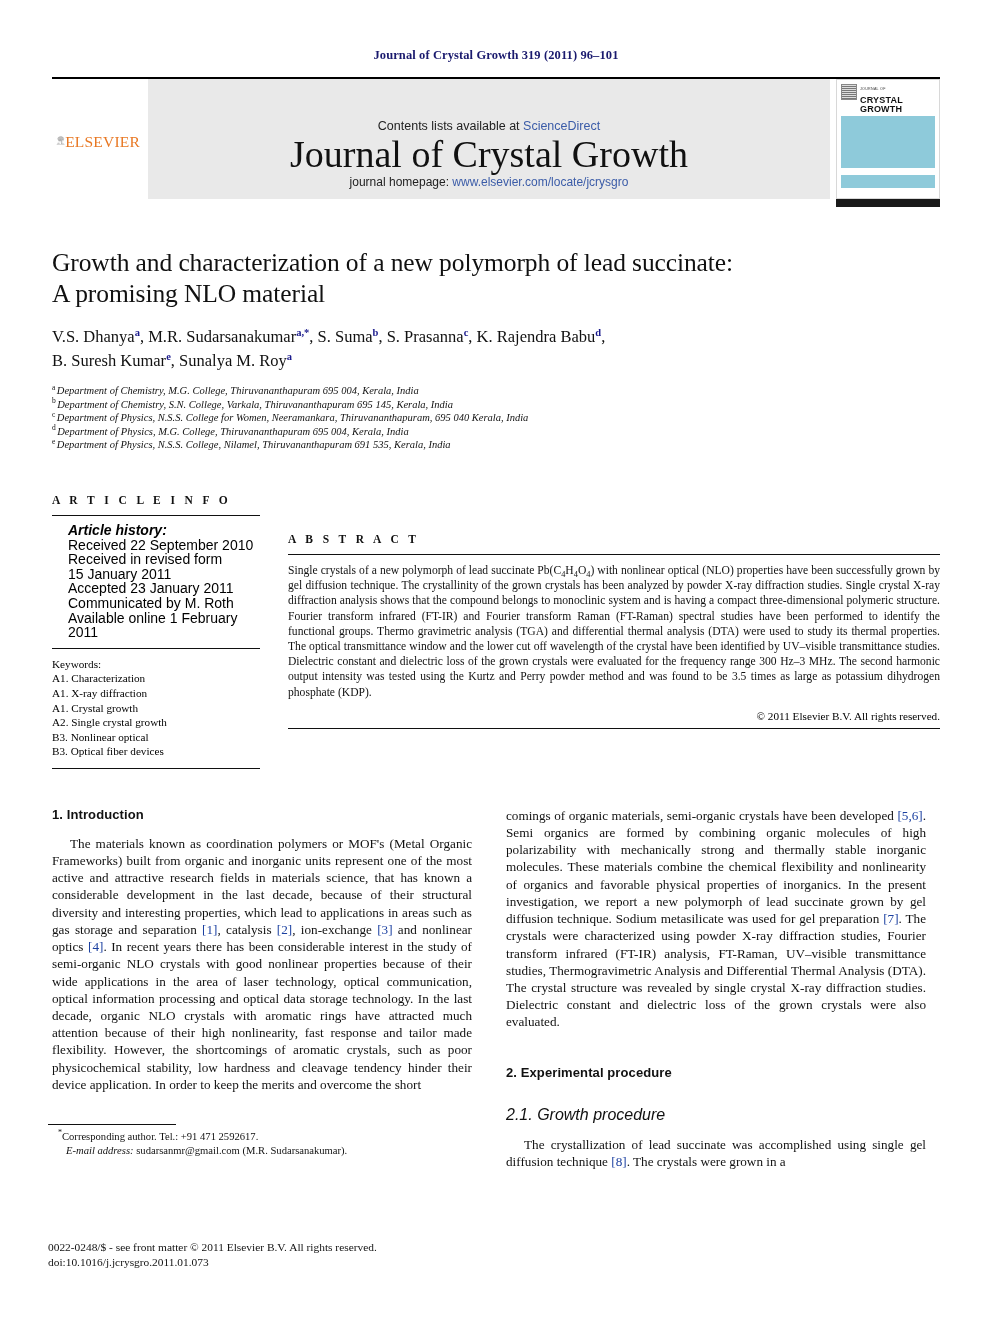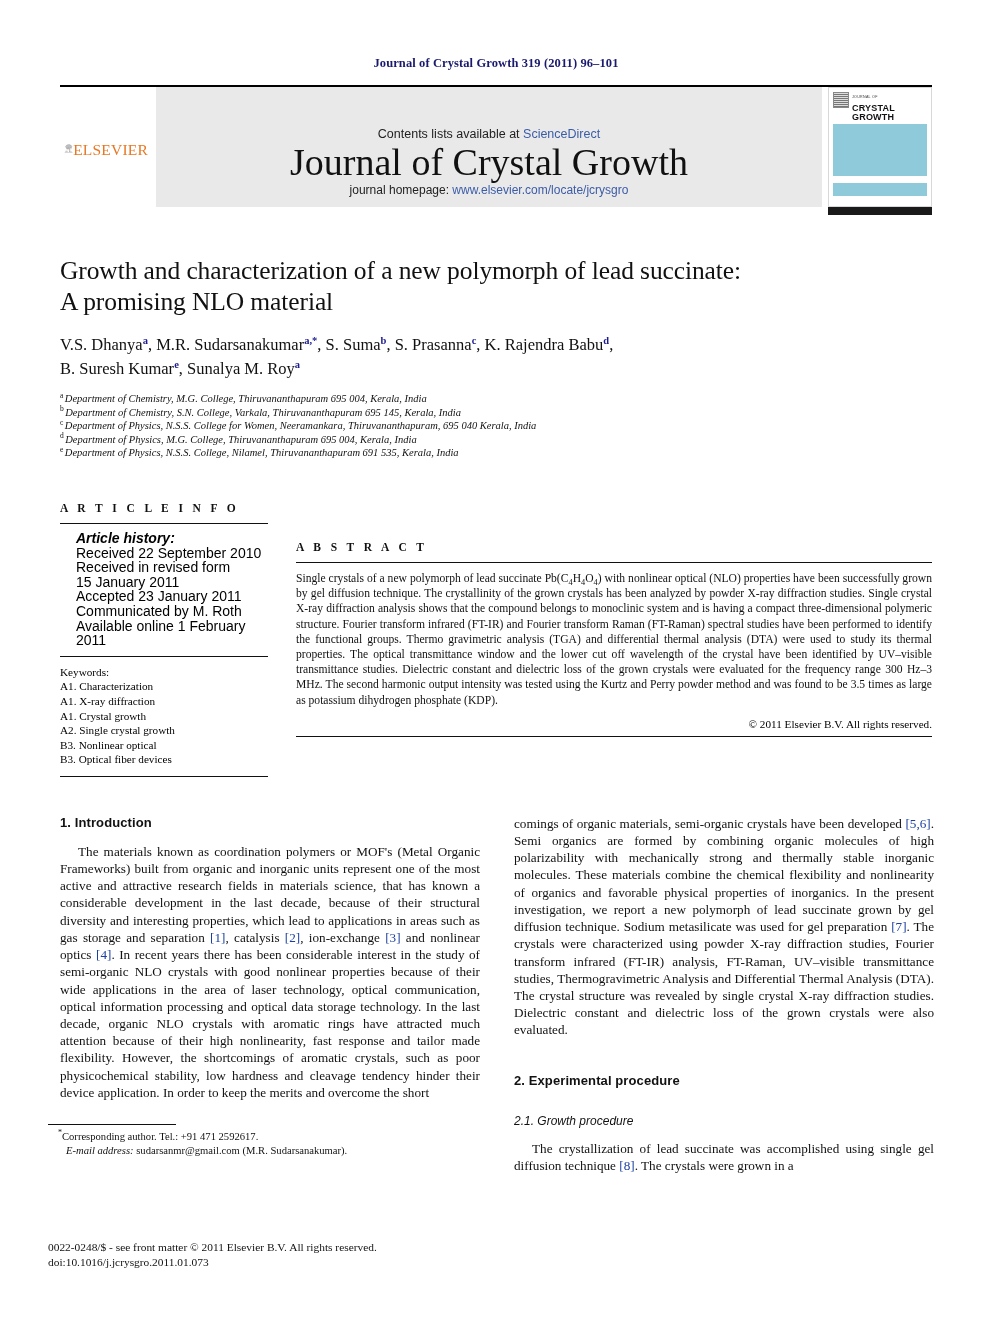--- a/index.html
+++ b/index.html
@@ -9,21 +9,21 @@
   }
   body {
     width: 992px; height: 1323px;
     font-family: "Liberation Serif", serif;
     color: #000000;
     position: relative;
     overflow: hidden;
   }
   .page {
     width: 992px; height: 1018px;
-    padding: 12px;
+    padding: 4px;
     position: relative;
   }
 
   
   .running-head {
     text-align: center;
     font-family: "Liberation Serif", serif;
     font-size: 12.5px;
     font-weight: bold;
     color: #1a1a6e;
@@ -247,21 +247,21 @@
   h2.num-head {
     font-family: "Liberation Sans", sans-serif;
     font-size: 13px;
     font-weight: bold;
     margin: 0 0 13px 0;
     color: #111;
     letter-spacing: .1px;
   }
   h3.sub-head {
     font-family: "Liberation Sans", sans-serif;
-    font-size: 12px;
+    font-size: 16px;
     font-style: italic;
     font-weight: normal;
     margin: 26px 0 12px 0;
     color: #111;
   }
   p.body-p {
     font-family: "Liberation Serif", serif;
     font-size: 13.2px;
     line-height: 17.2px;
     text-align: justify;

